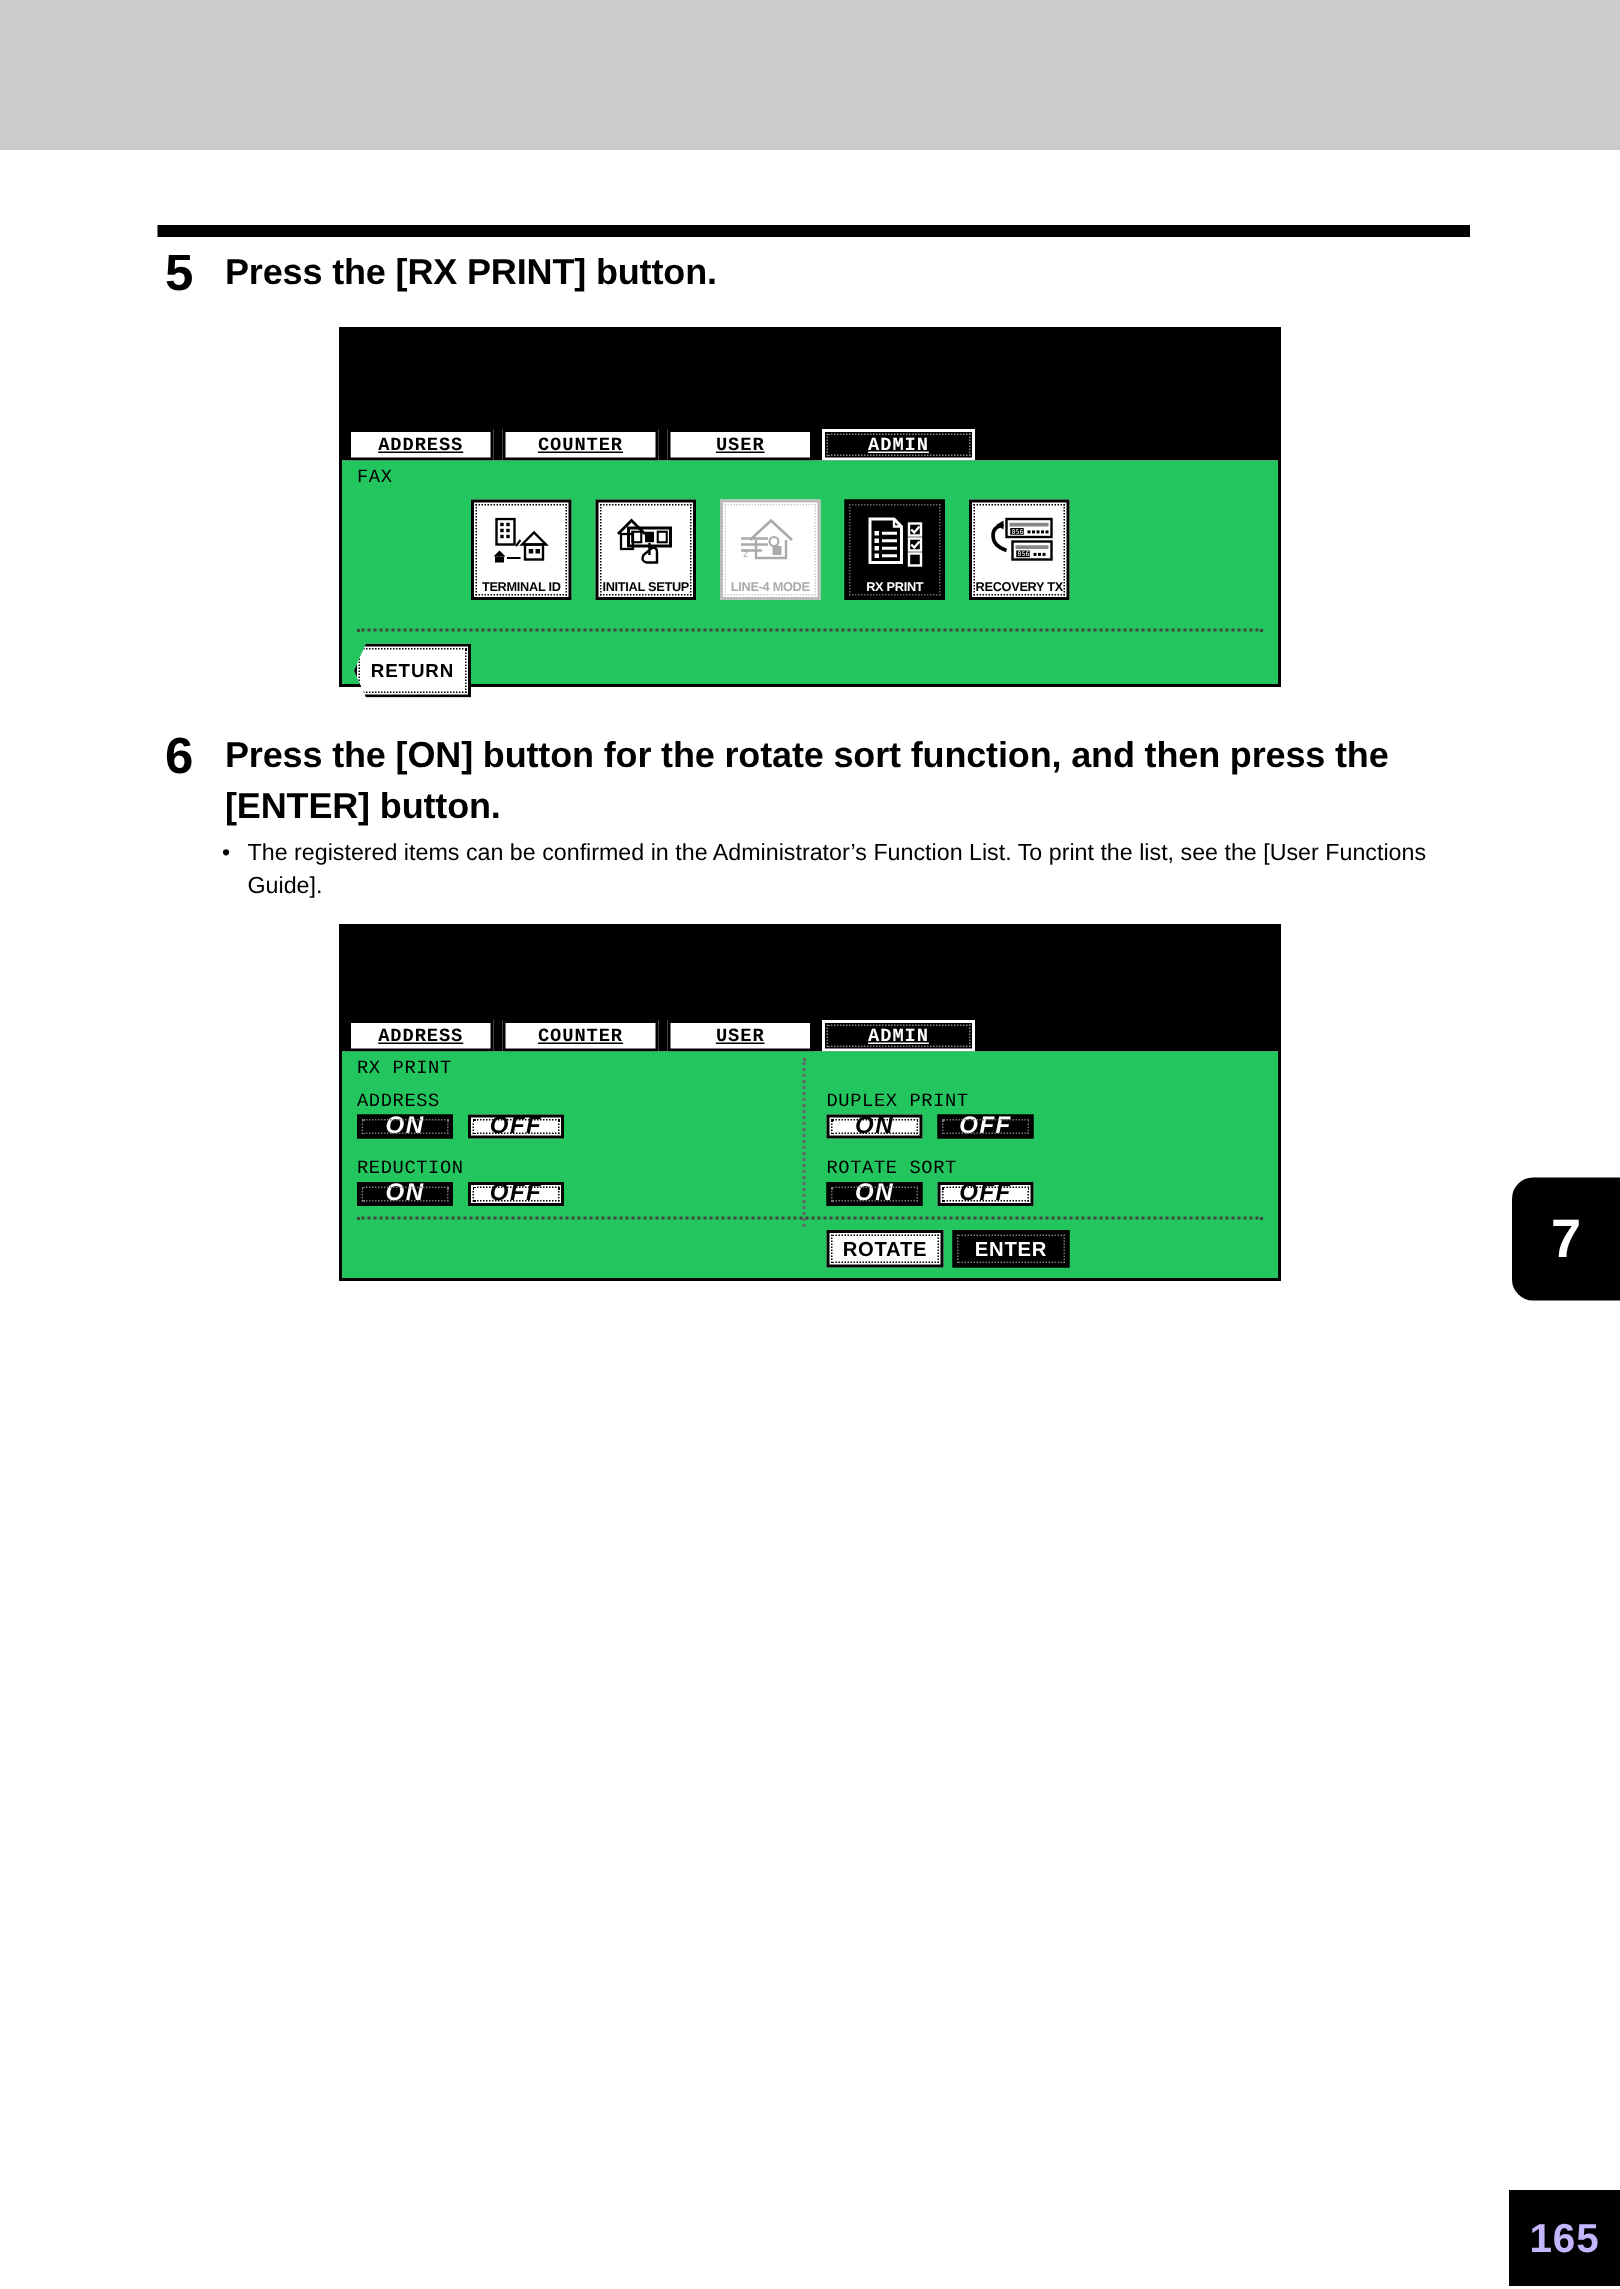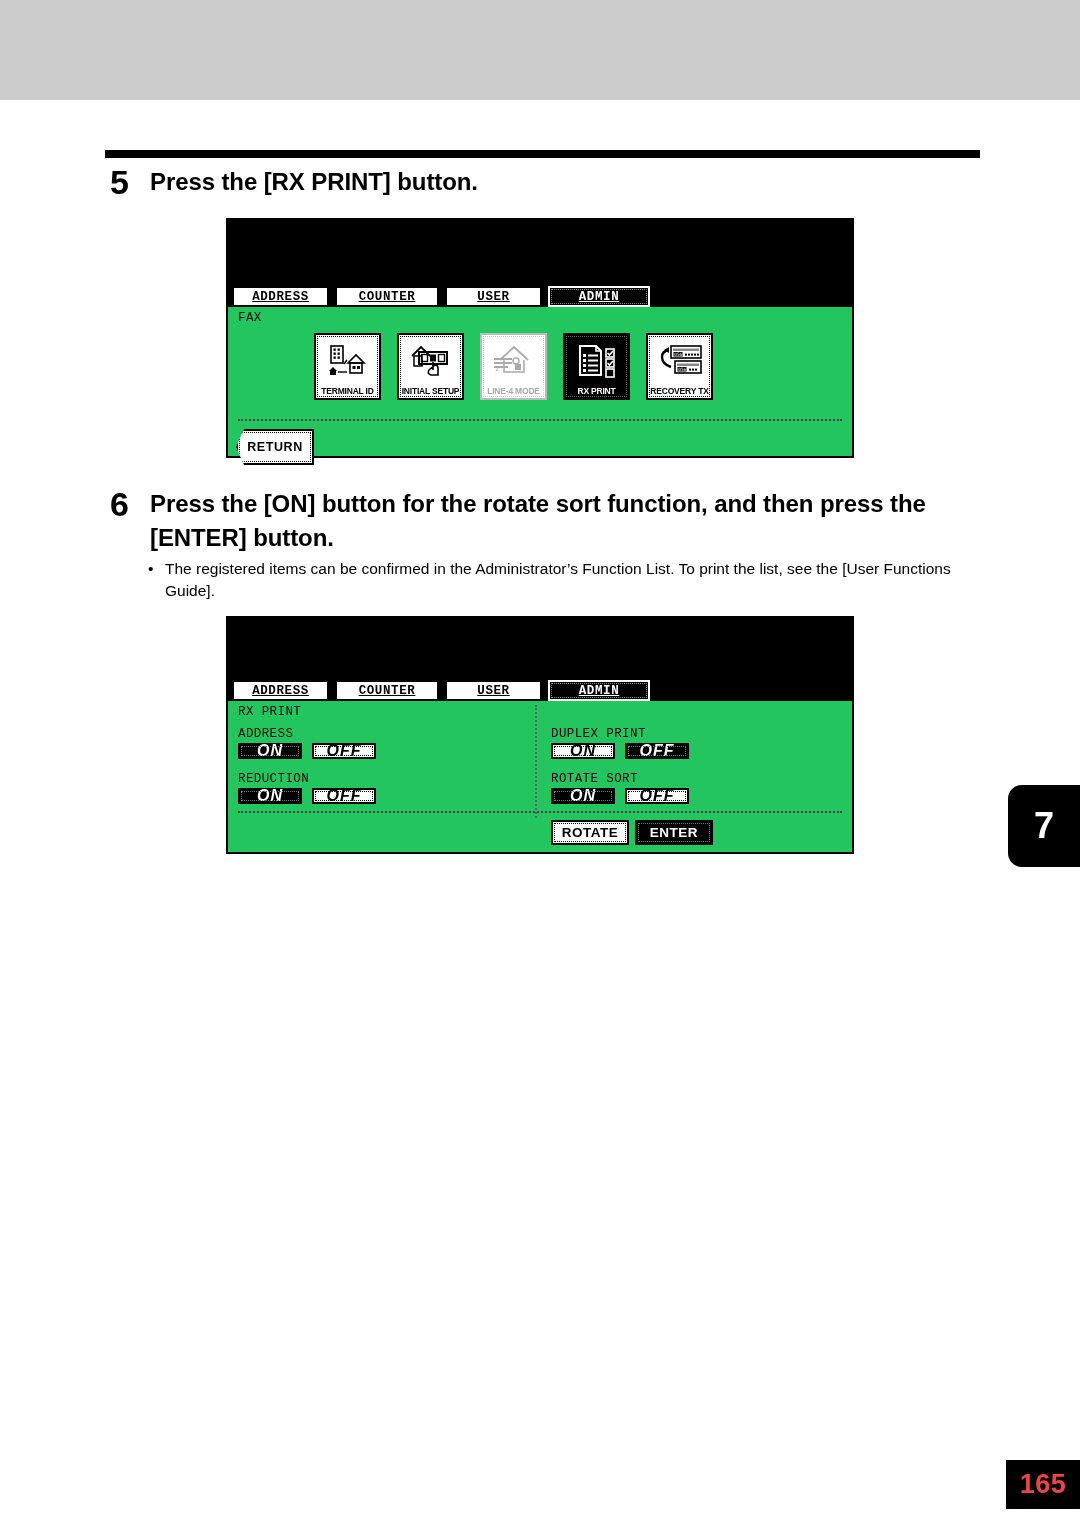--- a/index.html
+++ b/index.html
@@ -14,22 +14,22 @@
   .top-band{position:absolute;left:0;top:0;width:1080px;height:100px;background:#cccccc;}
   .hrule{position:absolute;left:105px;top:150px;width:875px;height:8px;background:#000;}
 
   .chapter-tab{
     position:absolute;left:1008px;top:785px;width:72px;height:82px;
     background:#000;color:#fff;border-radius:14px 0 0 14px;
     display:flex;align-items:center;justify-content:center;
     font-size:36px;font-weight:bold;
   }
   .page-footer{
-    position:absolute;left:1006px;top:1460px;width:74px;height:49px;
-    background:#000;color:#ef4444;
+    position:absolute;left:1006px;top:1460px;width:74px;height:64px;
+    background:#000;color:#c4b5fd;
     display:flex;align-items:center;justify-content:center;
     font-size:27px;font-weight:bold;letter-spacing:.5px;
   }
 
   
   .step{position:absolute;display:flex;align-items:flex-start;}
   .step-num{
     font-size:34px;font-weight:bold;line-height:1;
     width:40px;flex:0 0 40px;text-align:left;
     font-family:"Liberation Sans", sans-serif;

